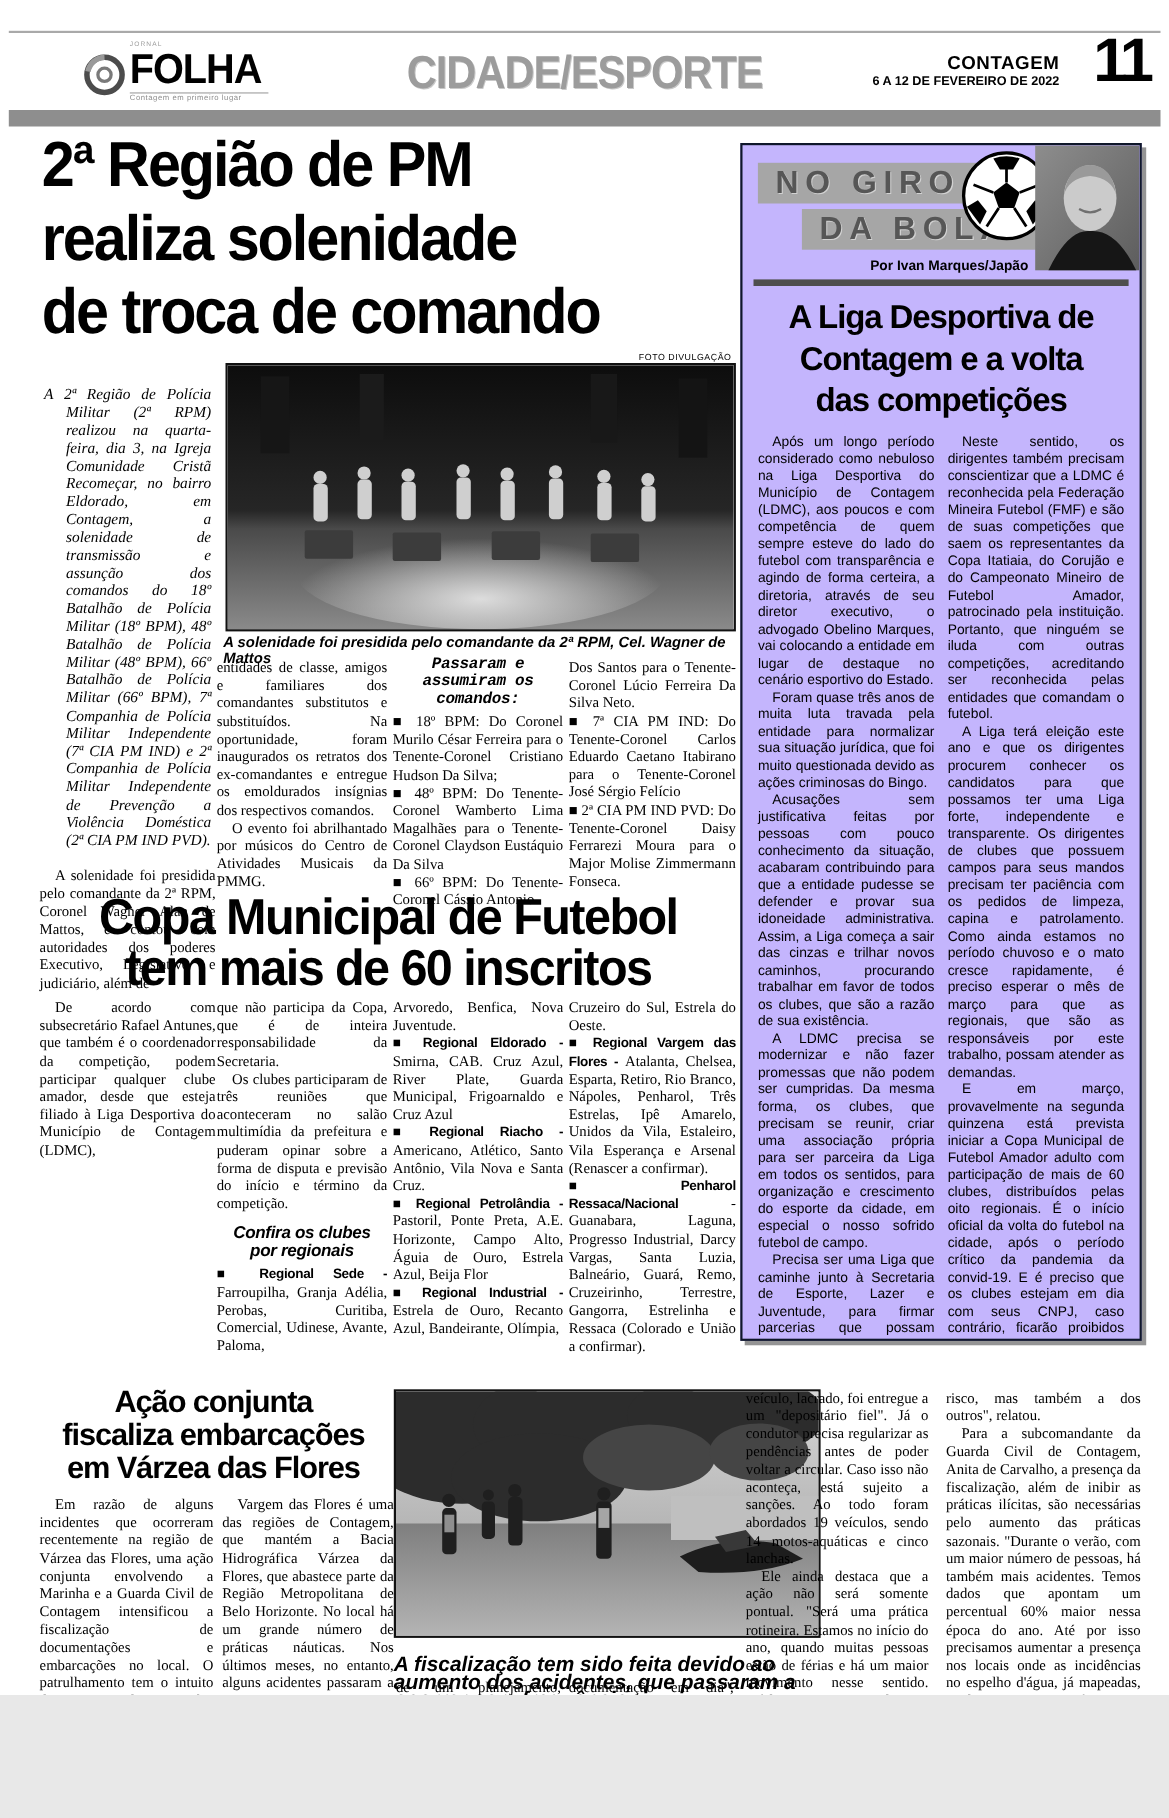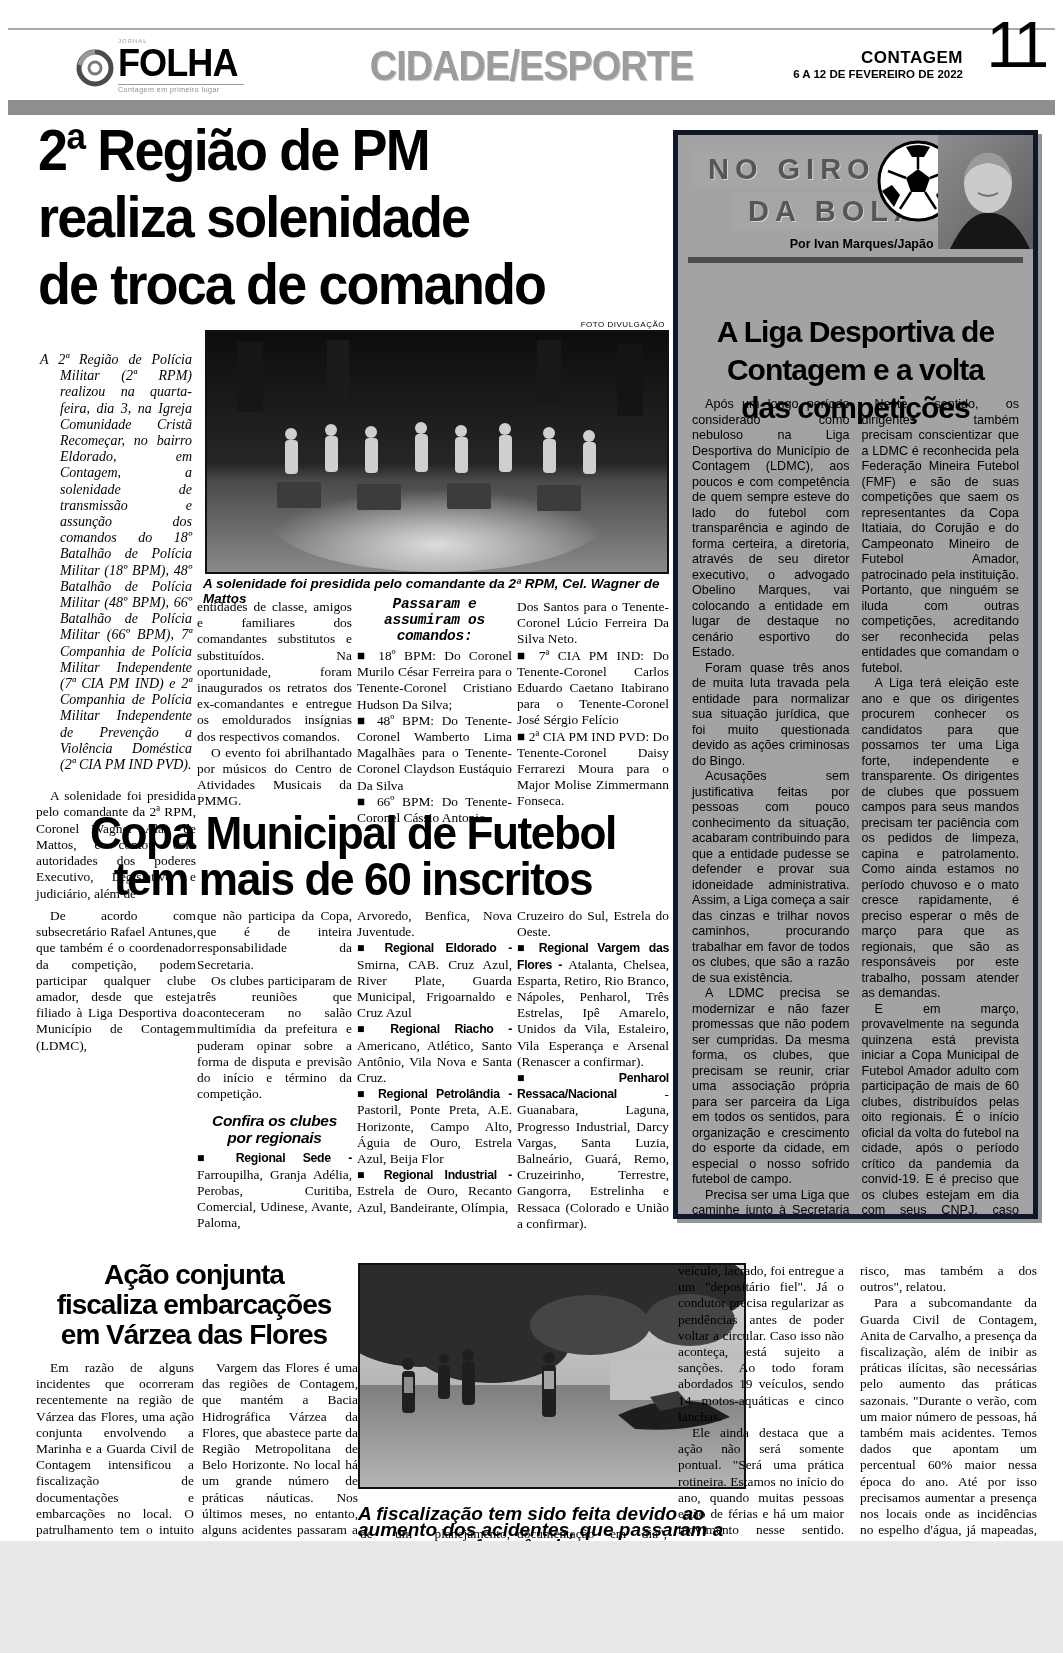--- a/index.html
+++ b/index.html
@@ -14,22 +14,22 @@
   .masthead-tagline{font-family:"Liberation Sans",sans-serif;font-size:7px;color:#8d8d8d;
         border-top:1px solid #9d9d9d;margin-top:2px;padding-top:1px;letter-spacing:.5px;}
   .masthead-squiggle{font-family:"Liberation Sans",sans-serif;font-size:6px;color:#9d9d9d;letter-spacing:1px;}
   .section-title{position:absolute;top:42px;left:0;width:100%;text-align:center;
         font-family:"Liberation Sans",sans-serif;font-weight:bold;font-size:42px;
         color:#9c9c9c;letter-spacing:-1px;text-shadow:1px 1px 0 #c9c9c9;transform:scaleX(.9);}
   .edition-block{position:absolute;top:48px;right:100px;text-align:right;
         font-family:"Liberation Sans",sans-serif;font-weight:bold;line-height:1.2;}
   .edition-name{font-size:17px;letter-spacing:.5px;}
   .edition-date{font-size:11.5px;}
-  .pageno{position:absolute;top:8px;right:18px;font-family:"Liberation Sans",sans-serif;
-        font-weight:normal;font-size:64px;letter-spacing:-4px;}
+  .pageno{position:absolute;top:22px;right:18px;font-family:"Liberation Sans",sans-serif;
+        font-weight:bold;font-size:56px;letter-spacing:-4px;}
   .header-bar{position:absolute;top:100px;left:8px;right:8px;height:15px;background:#8e8e8e;}
   
   .main-headline{position:absolute;top:116px;left:38px;width:630px;
         font-family:"Liberation Sans",sans-serif;font-weight:bold;font-size:58px;
         line-height:67px;letter-spacing:-2px;transform:scaleX(.93);transform-origin:left;}
   .copa-headline{position:absolute;top:810px;left:35px;width:636px;text-align:center;
         font-family:"Liberation Sans",sans-serif;font-weight:bold;font-size:46px;
         line-height:46px;letter-spacing:-1.5px;transform:scaleX(.96);}
   .acao-headline{position:absolute;top:1260px;left:28px;width:332px;text-align:center;
         font-family:"Liberation Sans",sans-serif;font-weight:bold;font-size:28px;
@@ -64,36 +64,36 @@
   .clubs-heading{margin:10px 6px 4px;font-family:"Liberation Sans",sans-serif;font-weight:bold;
         font-style:italic;font-size:15.5px;line-height:17px;text-align:center;letter-spacing:-.3px;}
   .region-label{font-family:"Liberation Sans",sans-serif;font-weight:bold;font-size:12.3px;letter-spacing:-.3px;}
   .acao-col1{top:1360px;left:36px;width:158px;}
   .acao-col2{top:1360px;left:202px;width:156px;}
   .b-col1{top:1526px;left:360px;width:150px;}
   .b-col2{top:1526px;left:517px;width:150px;}
   .br-col1{top:1263px;left:678px;width:166px;}
   .br-col2{top:1263px;left:860px;width:177px;}
   
-  .sidebar{position:absolute;top:130px;left:673px;width:365px;height:1089px;background:#a3a3a3;
-        border:5px solid #0f172a;box-shadow:4px 4px 0 rgba(60,60,60,.55);box-sizing:border-box;overflow:hidden;}
+  .sidebar{position:absolute;top:130px;left:673px;width:365px;height:1089px;background:#c4b5fd;
+        border:2px solid #0f172a;box-shadow:4px 4px 0 rgba(60,60,60,.55);box-sizing:border-box;overflow:hidden;}
   .giro-bar{position:absolute;left:14px;height:37px;background:#a6a6a6;
         font-family:"Liberation Sans",sans-serif;font-weight:bold;font-size:29px;
         color:#565656;letter-spacing:6px;line-height:37px;padding-left:16px;
         text-shadow:1px 1px 0 #d2d2d2;}
   .giro-bar1{top:16px;width:200px;}
   .giro-bar2{top:58px;width:220px;margin-left:40px;}
   .soccer-ball{position:absolute;top:4px;left:198px;}
   .columnist-photo{position:absolute;top:0;right:0;width:95px;height:114px;}
   .giro-byline{position:absolute;top:102px;left:0;width:72%;text-align:right;
         font-family:"Liberation Sans",sans-serif;font-weight:bold;font-size:12.5px;}
   .giro-rule{position:absolute;top:122px;left:10px;right:10px;height:6px;background:#4e4e4e;}
   .giro-headline{position:absolute;top:138px;left:0;width:100%;text-align:center;
         font-family:"Liberation Sans",sans-serif;font-weight:bold;font-size:30px;
-        line-height:38px;letter-spacing:-1px;margin-top:40px;}
+        line-height:38px;letter-spacing:-1px;}
   .giro-cols{position:absolute;top:262px;left:14px;right:14px;display:flex;gap:12px;}
   .giro-col{flex:1;}
   .giro-col p{margin:0;font-family:"Liberation Sans",sans-serif;font-size:12.6px;
         line-height:15.5px;text-align:justify;text-indent:13px;}
 </style>
 </head>
 <body>
 
 <div class="page">
 

